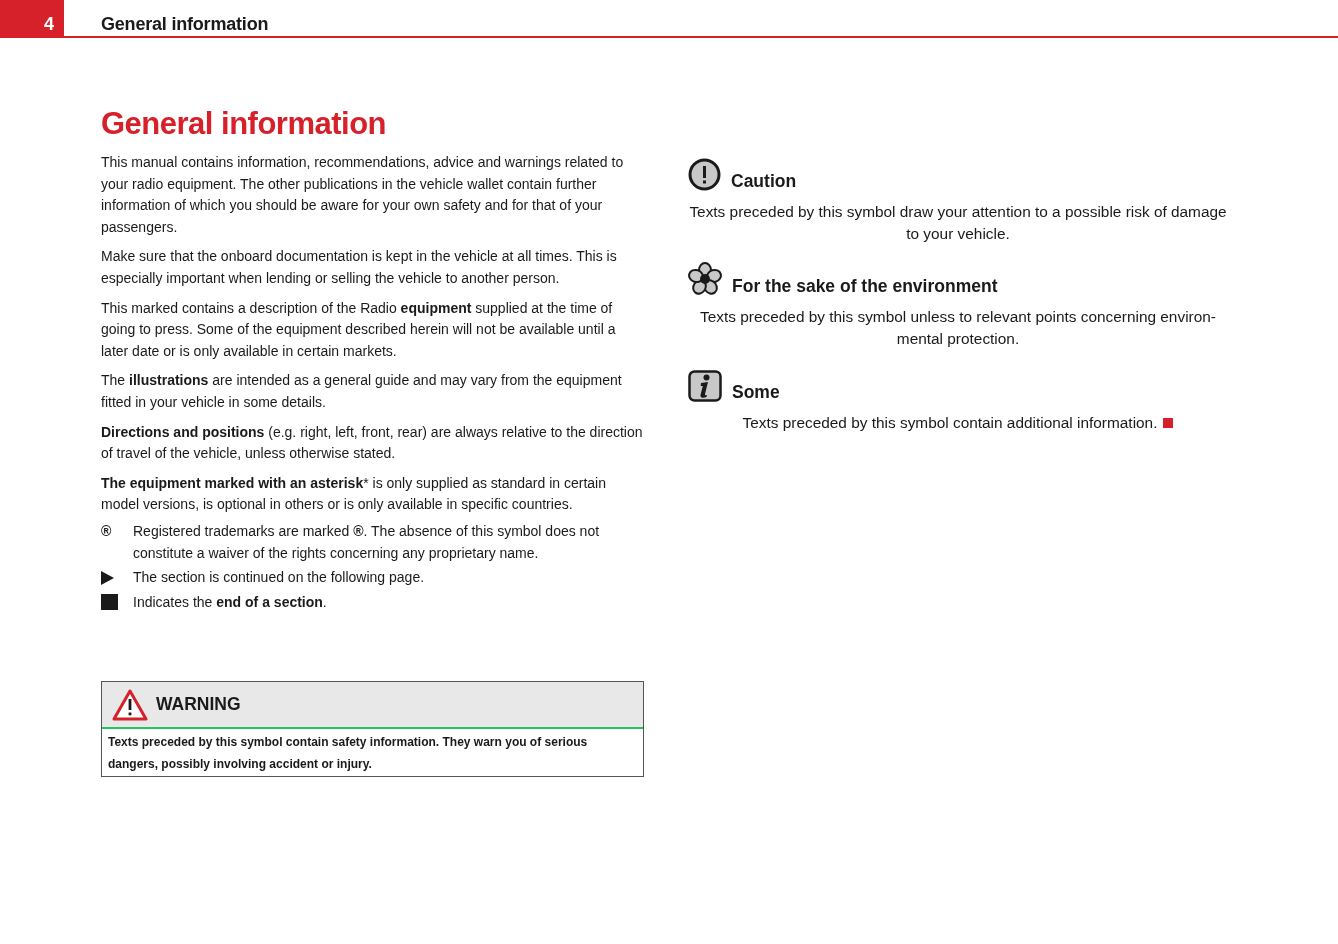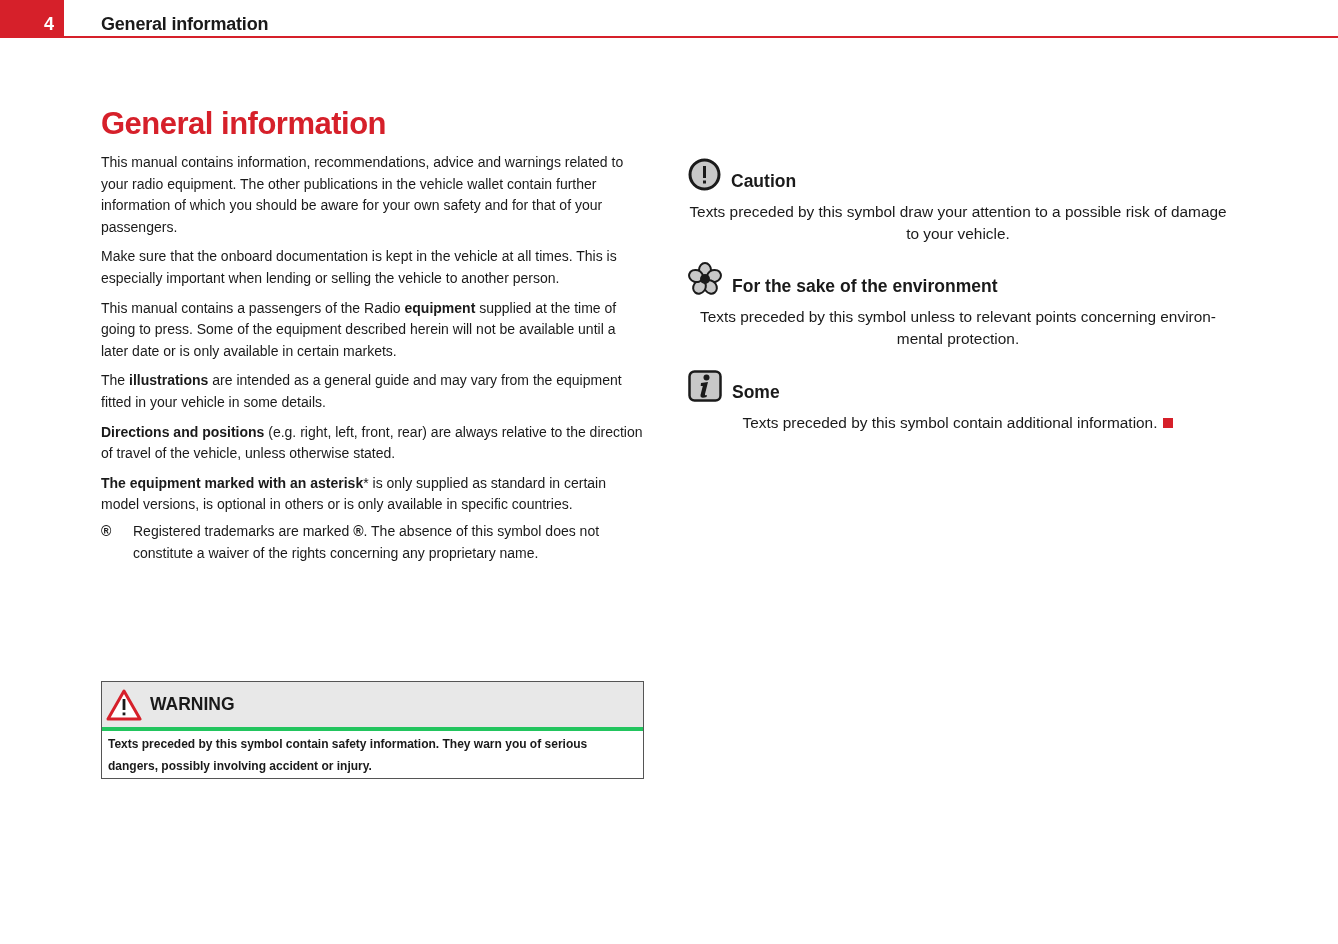--- a/index.html
+++ b/index.html
@@ -16,21 +16,21 @@
   .col-left { position:absolute; left:101px; top:152px; width:545px; font-size:14px; line-height:21.6px; font-family:"Liberation Sans", sans-serif; }
   .col-left p { margin:0 0 8px 0; }
   .col-left b { font-weight:bold; }
 
   .legend-row { display:flex; align-items:flex-start; margin:0 0 3px 0; }
   .legend-sym { width:32px; flex:0 0 32px; font-weight:bold; }
   .sym-tri { width:0; height:0; border-top:7px solid transparent; border-bottom:7px solid transparent; border-left:13px solid #1a1a1a; margin-top:4px; }
   .sym-sq { width:17px; height:16px; background:#1a1a1a; margin-top:2px; }
 
   .warn-box { position:absolute; left:101px; top:681px; width:541px; border:1px solid #555; font-family:"Liberation Sans", sans-serif; }
-  .warn-head { background:#e8e8e8; height:45px; border-bottom:4px solid #22c55e; display:flex; align-items:center; padding-left:4px; }
+  .warn-head { background:#e8e8e8; height:45px; border-bottom:2px solid #22c55e; display:flex; align-items:center; padding-left:10px; }
   .warn-title { font-weight:bold; font-size:17.5px; margin-left:8px; }
   .warn-body { padding:2px 6px 1px 6px; font-weight:bold; font-size:12px; line-height:22px; }
 
   .col-right { position:absolute; left:688px; width:540px; font-family:"Liberation Sans", sans-serif; font-size:15.4px; line-height:21.6px; }
   .note-head { display:flex; align-items:flex-end; height:34px; }
   .note-title { font-weight:bold; font-size:17.5px; margin-left:10px; line-height:20px; }
   .note-text { margin-top:10px;text-align:center; }
   .end-mark { display:inline-block; width:10px; height:10px; background:#d6202a; margin-left:6px; vertical-align:0; }
 </style>
 </head>
@@ -39,28 +39,40 @@
 <div class="hdr-tab"></div>
 <div class="hdr-num">4</div>
 <div class="hdr-line"></div>
 <div class="hdr-title">General information</div>
 
 <h1 class="page-title">General information</h1>
 
 <div class="col-left">
   <p><span>This manual contains information, recommendations, advice and warnings related to your radio equipment. The other publications in the vehicle wallet contain further information of which you should be aware for your own safety and for that of your passengers.</span></p>
   <p><span>Make sure that the onboard documentation is kept in the vehicle at all times. This is especially important when lending or selling the vehicle to another person.</span></p>
-  <p><span>This manual contains a passengers of the Radio </span><b>equipment</b><span> supplied at the time of going to press. Some of the equipment described herein will not be available until a later date or is only available in certain markets.</span></p>
+  <p><span>This marked contains a description of the Radio </span><b>equipment</b><span> supplied at the time of going to press. Some of the equipment described herein will not be available until a later date or is only available in certain markets.</span></p>
   <p><span>The </span><b>illustrations</b><span> are intended as a general guide and may vary from the equipment fitted in your vehicle in some details.</span></p>
   <p><b>Directions and positions</b><span> (e.g. right, left, front, rear) are always relative to the direction of travel of the vehicle, unless otherwise stated.</span></p>
   <p style="margin-bottom:5px"><b>The equipment marked with an asterisk</b><span>* is only supplied as standard in certain model versions, is optional in others or is only available in specific countries.</span></p>
 
   <div class="legend-row">
     <div class="legend-sym">®</div>
     <div><span>Registered trademarks are marked </span><b>®</b><span>. The absence of this symbol does not constitute a waiver of the rights concerning any proprietary name.</span></div>
+  </div>
+  <div class="legend-row">
+    <div class="legend-sym">
+        <div class="sym-tri"></div>
+      </div>
+    <div>The section is continued on the following page.</div>
+  </div>
+  <div class="legend-row">
+    <div class="legend-sym">
+        <div class="sym-sq"></div>
+      </div>
+    <div><span>Indicates the </span><b>end of a section</b><span>.</span></div>
   </div>
 </div>
 
 <div class="warn-box">
   <div class="warn-head">
     <svg width="36" height="32" viewBox="0 0 36 32">
       <path d="M18 2 L34 30 L2 30 Z" fill="#fff" stroke="#d6202a" stroke-width="3" stroke-linejoin="round"></path>
       <rect x="16.6" y="10" width="2.8" height="11" fill="#1a1a1a"></rect>
       <rect x="16.6" y="23.5" width="2.8" height="2.8" fill="#1a1a1a"></rect>
     </svg>

